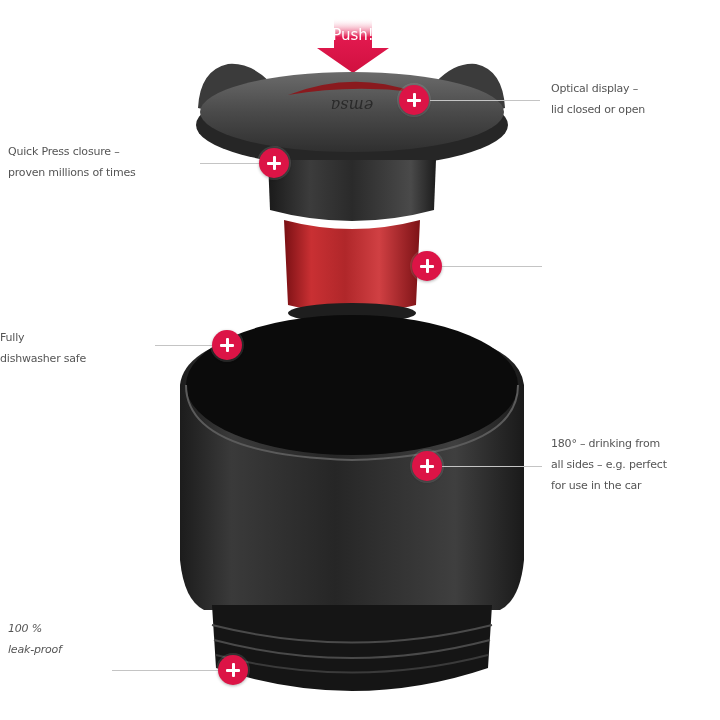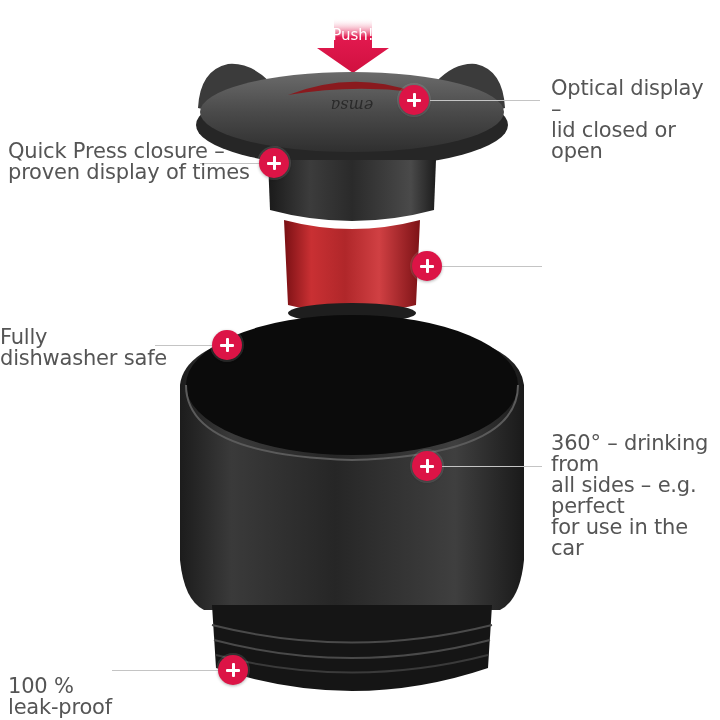--- a/index.html
+++ b/index.html
@@ -1,19 +1,19 @@
 <!DOCTYPE html>
 <html><head>
   <meta charset="utf-8">
   <style>
     html, body { margin: 0; padding: 0; background: #ffffff; }
     body { width: 720px; height: 720px; position: relative; overflow: hidden; font-family: "DejaVu Sans", sans-serif; }
     .stage { position: absolute; left: 0; top: 0; width: 720px; height: 720px; }
     svg.product { position: absolute; left: 0; top: 0; }
-    .label { position: absolute; color: #555555; font-size: 21px; line-height: 21px; letter-spacing: -0.2px; white-space: pre-line; }
+    .label { position: absolute; color: #555555; font-size: 11px; line-height: 21px; letter-spacing: -0.2px; white-space: pre-line; }
     .leader { position: absolute; height: 1px; background: #c4c4c4; }
     .hotspot { position: absolute; width: 30px; height: 30px; margin-left: -15px; margin-top: -15px; border-radius: 50%; background: #dc1446; box-shadow: 0 0 0 2px rgba(255,255,255,0.12), 0 1px 3px rgba(0,0,0,0.35); cursor: pointer; }
     .hotspot::before, .hotspot::after { content: ""; position: absolute; background: #ffffff; border-radius: 1px; }
     .hotspot::before { left: 8px; top: 13.5px; width: 14px; height: 3px; }
     .hotspot::after { left: 13.5px; top: 8px; width: 3px; height: 14px; }
     .push { position: absolute; left: 322px; top: 18px; width: 62px; height: 56px; }
     .push-text { position: absolute; left: 0; top: 8px; width: 62px; text-align: center; color: #fff; font-family: "DejaVu Sans", sans-serif; font-size: 15px; font-weight: normal; }
   </style>
 </head>
 <body>
@@ -87,34 +87,34 @@
   </div>
 
   <div class="leader" style="left:430px; top:100px; width:110px;"></div>
   <div class="hotspot" style="left:414px; top:100px;"></div>
   <div class="label" style="left:551px; top:78px;">Optical display –
 lid closed or open</div>
 
   <div class="leader" style="left:200px; top:163px; width:62px;"></div>
   <div class="hotspot" style="left:274px; top:163px;"></div>
   <div class="label" style="left:8px; top:141px;">Quick Press closure –
-proven display of times</div>
+proven millions of times</div>
 
   <div class="leader" style="left:442px; top:266px; width:100px;"></div>
   <div class="hotspot" style="left:427px; top:266px;"></div>
 
   <div class="leader" style="left:155px; top:345px; width:60px;"></div>
   <div class="hotspot" style="left:227px; top:345px;"></div>
   <div class="label" style="left:0; top:327px;">Fully
 dishwasher safe</div>
 
   <div class="leader" style="left:442px; top:466px; width:100px;"></div>
   <div class="hotspot" style="left:427px; top:466px;"></div>
-  <div class="label" style="left:551px; top:433px;">360° – drinking from
+  <div class="label" style="left:551px; top:433px;">180° – drinking from
 all sides – e.g. perfect
 for use in the car</div>
 
   <div class="leader" style="left:112px; top:670px; width:108px;"></div>
   <div class="hotspot" style="left:233px; top:670px;"></div>
-  <div class="label" style="left:8px; top:676px;">100 %
+  <div class="label" style="left:8px; top:618px;font-style:italic;">100 %
 leak-proof</div>
 
 </div>
 
 </body></html>

